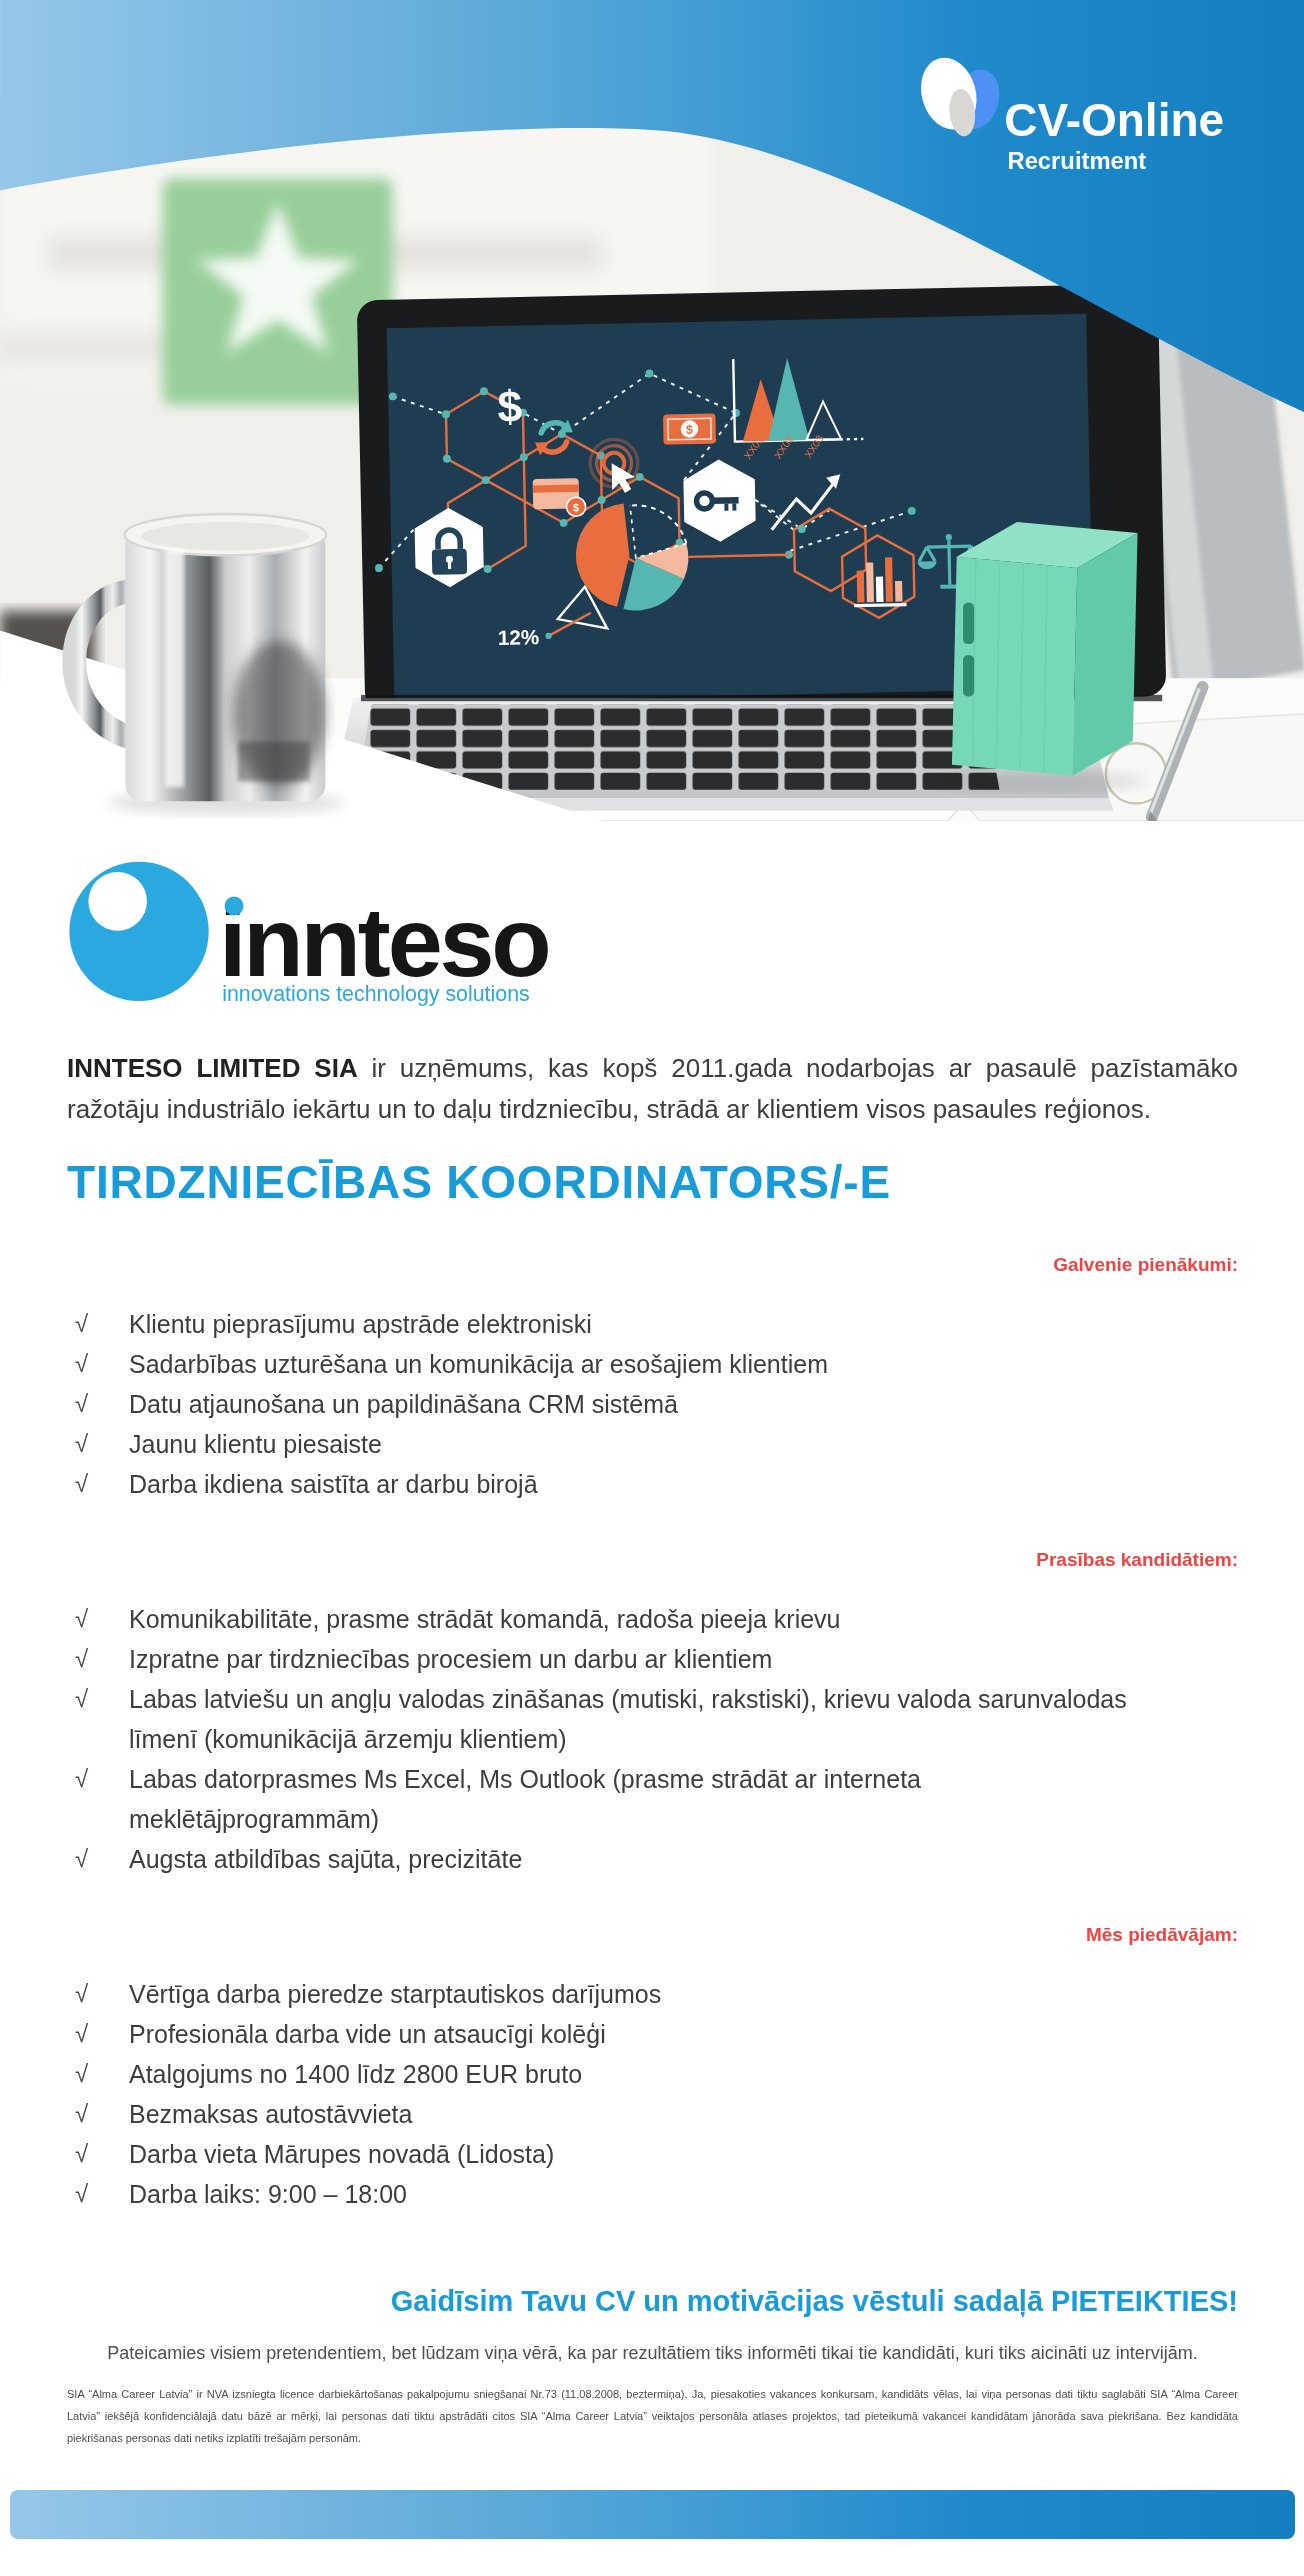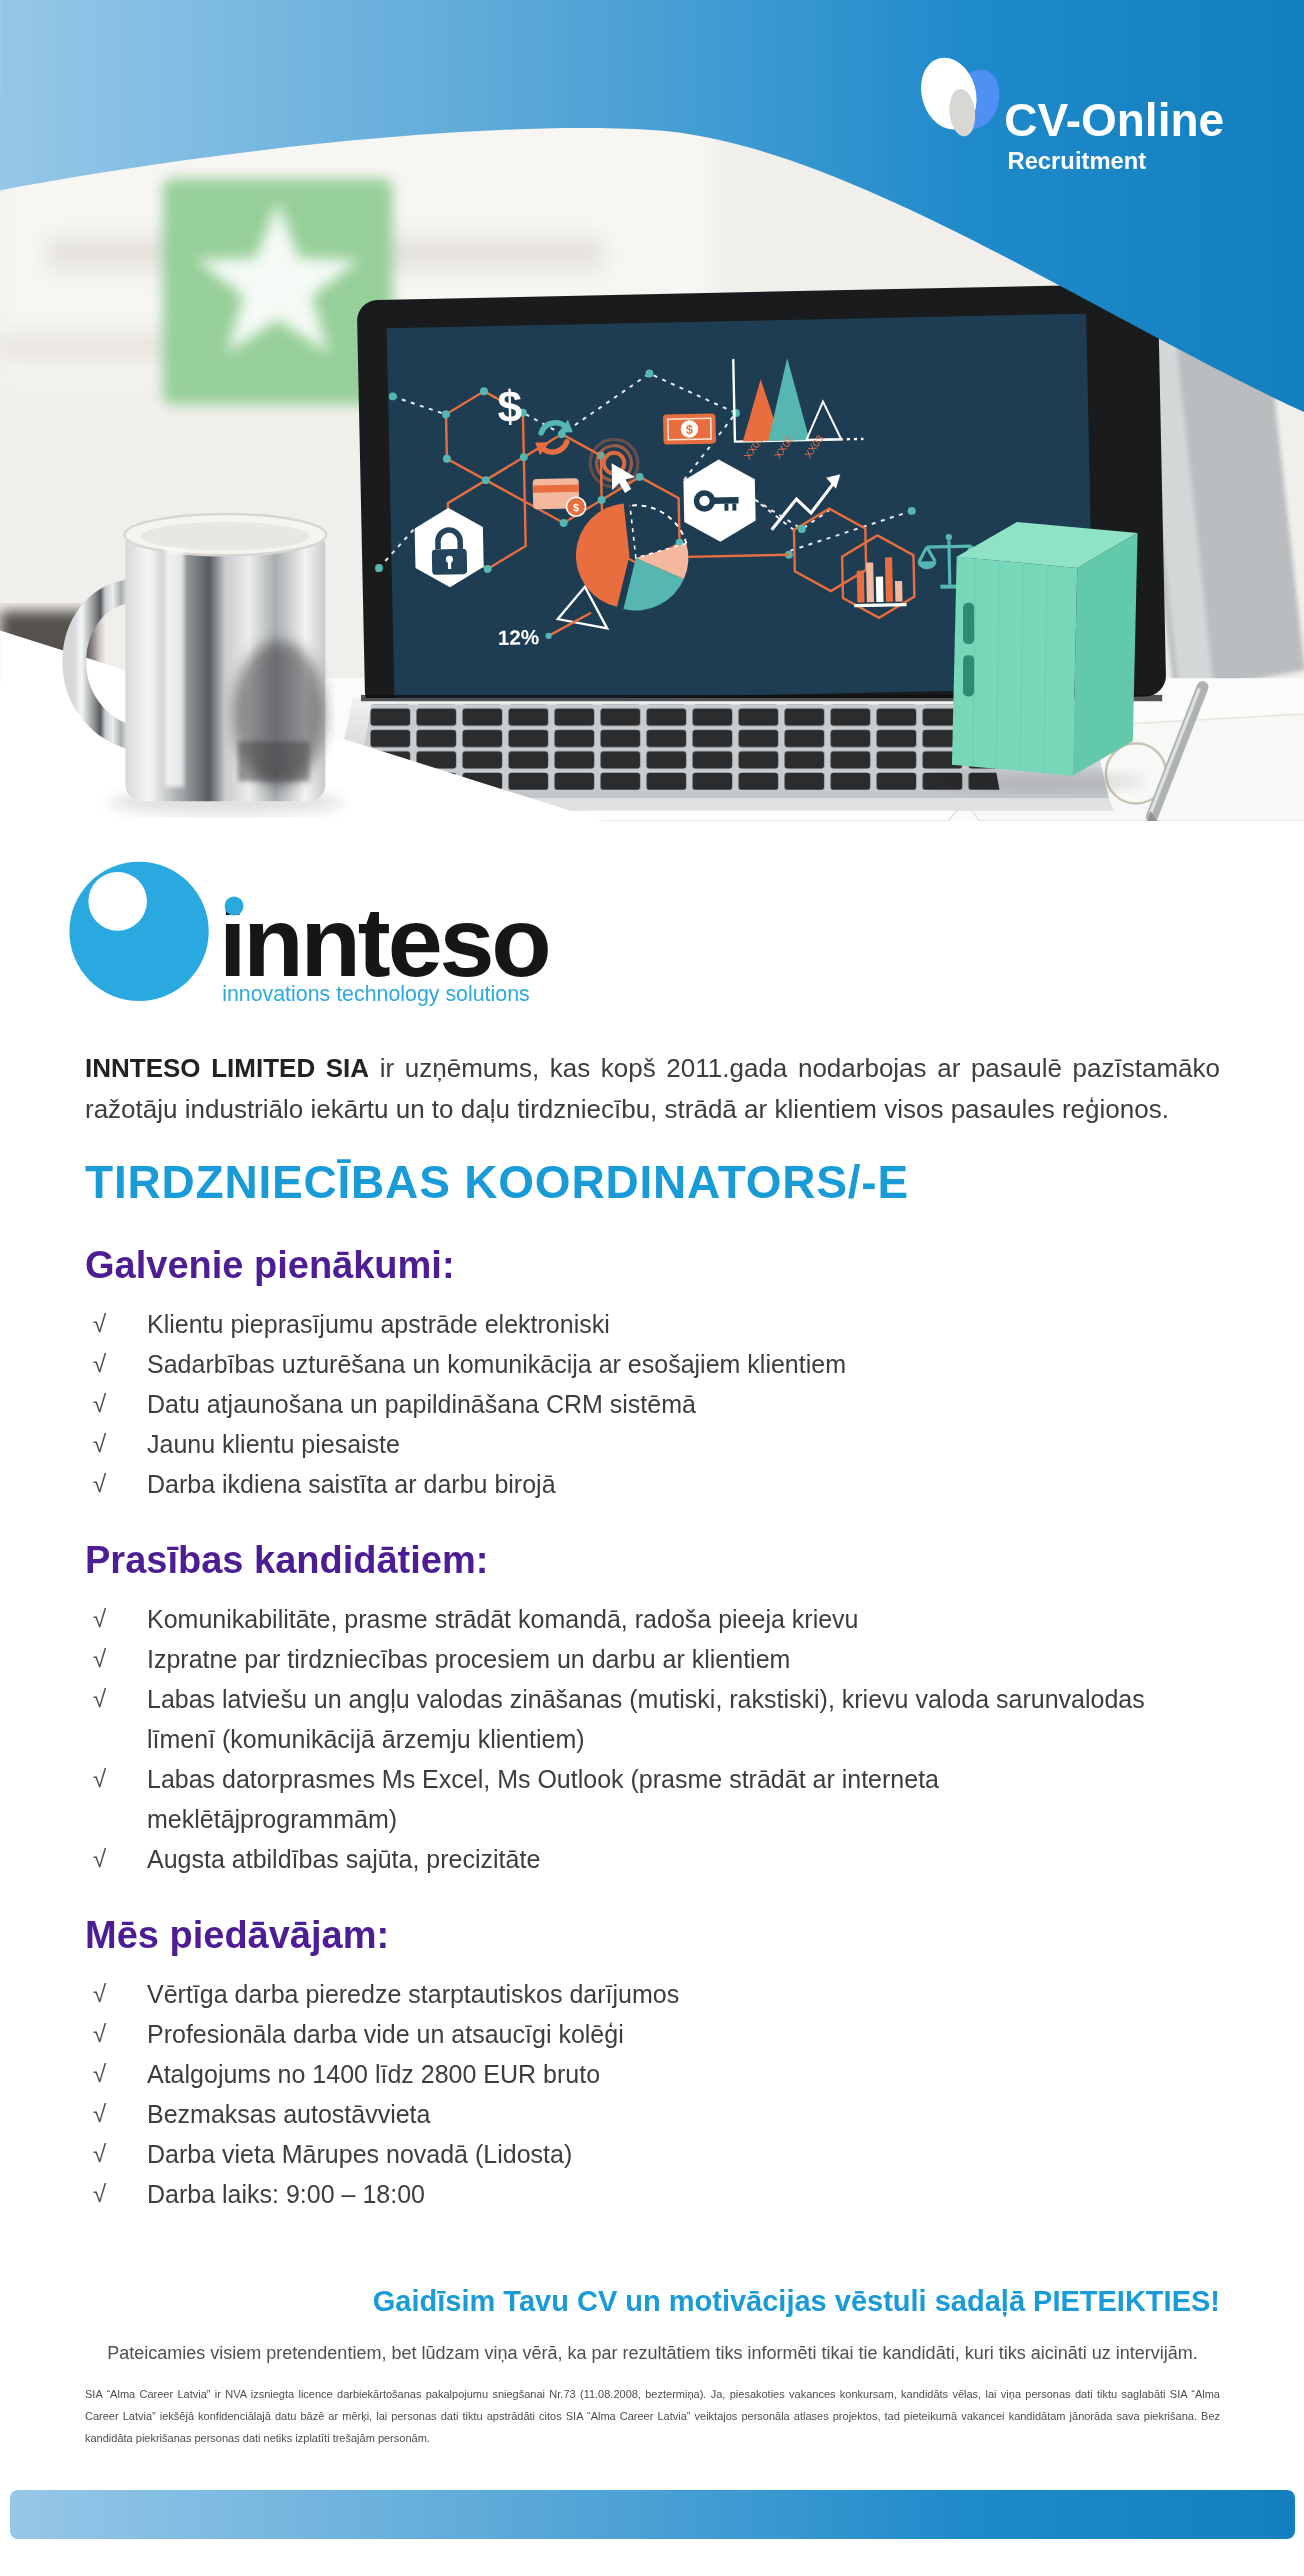--- a/index.html
+++ b/index.html
@@ -1,26 +1,26 @@
 <!DOCTYPE html>
 <html style="font-size:12.7px"><head>
 <meta charset="utf-8">
 <style>
   html,body{margin:0;padding:0;background:#fff;}
   .page{position:relative;width:1305px;height:2576px;background:#fff;overflow:hidden;
         font-family:"Liberation Sans",sans-serif;color:#3f3f3f;}
   .hero{position:relative;width:1305px;height:821px;}
   .hero svg{display:block;}
   .logo-block{margin:36px 0 0 62px;}
-  .content{padding:0 85px;}
+  .content{padding:0 67px;}
   .intro{margin:36px 0 0;font-size:26px;line-height:41px;text-align:justify;color:#3d3d3d;}
   .intro b{color:#222;}
   h1.jobtitle{margin:20.6px 0 0;font-size:46px;line-height:62px;font-weight:bold;
      color:#199bd7;letter-spacing:0.8px;white-space:nowrap;}
-  h2.sec{margin:36px 0 0;font-size:38px;line-height:40px;font-weight:bold;color:#4c1d95;}
+  h2.sec{margin:36px 0 0;font-size:19px;line-height:40px;font-weight:bold;color:#ef4444;text-align:right;}
   h2.first{margin-top:32px;}
   ul.checklist{list-style:none;margin:19px 0 0;padding:0;max-width:1110px;}
   ul.checklist li{position:relative;padding-left:62px;font-size:25px;line-height:40px;color:#3d3d3d;}
   ul.checklist .chk{position:absolute;left:8px;top:0;color:#4a4a4a;font-size:24px;}
   .cta{margin:67px 0 0;text-align:right;font-size:29px;line-height:41px;font-weight:bold;color:#199bd7;}
   .thanks{margin:19px 0 0;text-align:center;font-size:18px;line-height:25px;color:#4f4f4f;}
   .legal{margin:17.4px 0 0;font-size:11px;line-height:22px;color:#4d4d4d;text-align:justify;}
   .footer-bar{margin:41px 10.3px 0;height:49px;border-radius:8px;
      background:linear-gradient(90deg,#96c7e8 0%,#5aa8d8 40%,#1e8aca 75%,#137fc0 100%);}
   text{font-family:"Liberation Sans",sans-serif;}

